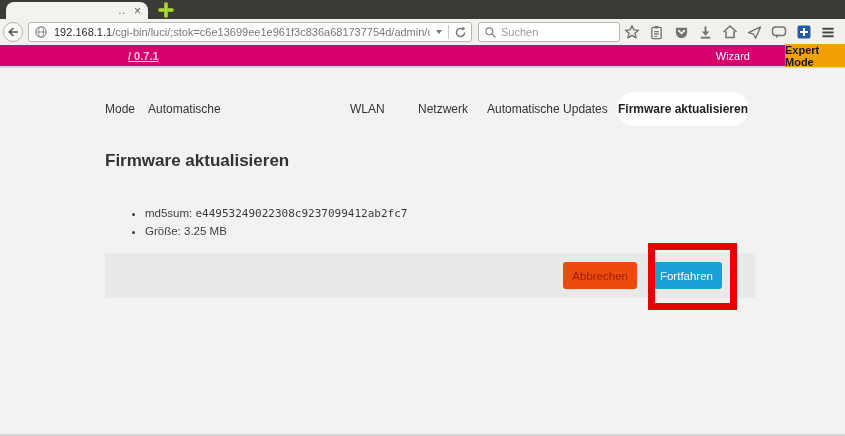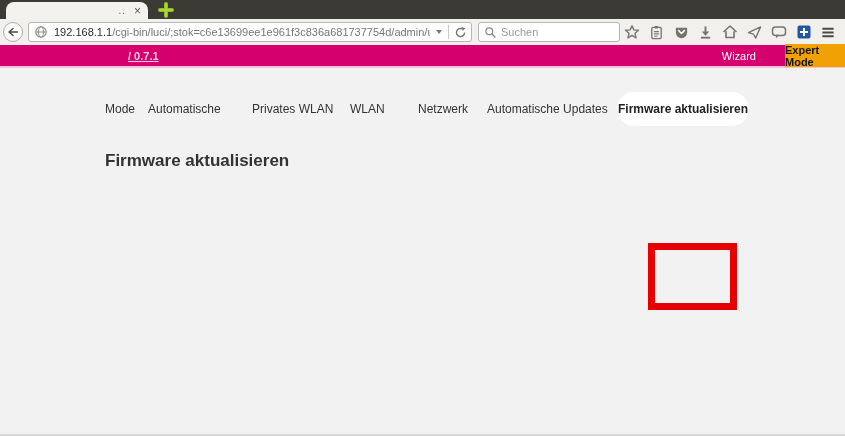--- a/index.html
+++ b/index.html
@@ -36,21 +36,21 @@
   .searchbox input::placeholder { color:#9a9a9a; }
   .tb-icons { position:absolute; left:624px; top:3px; height:20px; width:218px;
               display:flex; align-items:center; gap:8.5px; }
   .tb-icons .icon { display:flex; align-items:center; justify-content:center; width:16px; height:16px; }
 
   
   .sitebar { position:absolute; top:45px; left:0; width:845px; height:23px; background:#d5006d;
              border-bottom:2px solid #f3c4dc; display:flex; align-items:center; }
   .version { margin-left:128px; font-size:11px; font-weight:700; color:#f4cadf;text-decoration:underline; }
   .sitebar .spacer { flex:1; }
-  .wizard { font-size:11px; color:#ffffff; margin-right:2px; cursor:pointer; }
+  .wizard { font-size:11px; color:#ffffff; margin-right:8px; cursor:pointer; }
   .expert { width:60px; height:23px; background:#f2a104; color:#151515; font-size:11px; font-weight:700;
             display:flex; align-items:center; justify-content:center;margin-left:27px; }
 
   
   .page { position:absolute; top:70px; left:0; width:845px; height:366px; background:#f2f2f2; }
 
   .nav { position:absolute; top:22px; left:0; width:845px; height:34px; font-size:12px; color:#333; }
   .nav .ntab { position:absolute; top:0; line-height:34px; cursor:pointer; white-space:nowrap; }
   .nav .pill { position:absolute; left:617px; top:0; width:132px; height:34px; border-radius:17px;
                background:#ffffff; font-weight:700; color:#222; text-align:center; line-height:34px; cursor:default; }
@@ -189,29 +189,42 @@
     <span class="spacer"></span>
     <span class="wizard">Wizard</span>
     <span class="expert">Expert Mode</span>
   </div>
 
   <div class="page">
 
     <div class="nav">
       <span class="ntab" style="left:105px">Mode</span>
       <span class="ntab" style="left:148px">Automatische</span>
-      <span class="ntab" style="left:252px">Privates WLAN</span>
       <span class="ntab" style="left:350px">WLAN</span>
       <span class="ntab" style="left:418px">Netzwerk</span>
       <span class="ntab" style="left:487px">Automatische Updates</span>
       <span class="pill">Firmware aktualisieren</span>
     </div>
 
     <h1>Firmware aktualisieren</h1>
 
 
-
+    <ul>
+      <li>
+        <span>md5sum:</span>
+        <span class="mono">e44953249022308c9237099412ab2fc7</span>
+      </li>
+      <li>
+        <span>Größe:</span>
+        <span>3.25 MB</span>
+      </li>
+    </ul>
+
+    <div class="footer-band">
+      <button class="btn btn-cancel">Abbrechen</button>
+      <button class="btn btn-proceed">Fortfahren</button>
+    </div>
 
     <div class="annotation"></div>
   </div>
 
   <div class="bottom-edge"></div>
 </div>
 
 </body></html>

